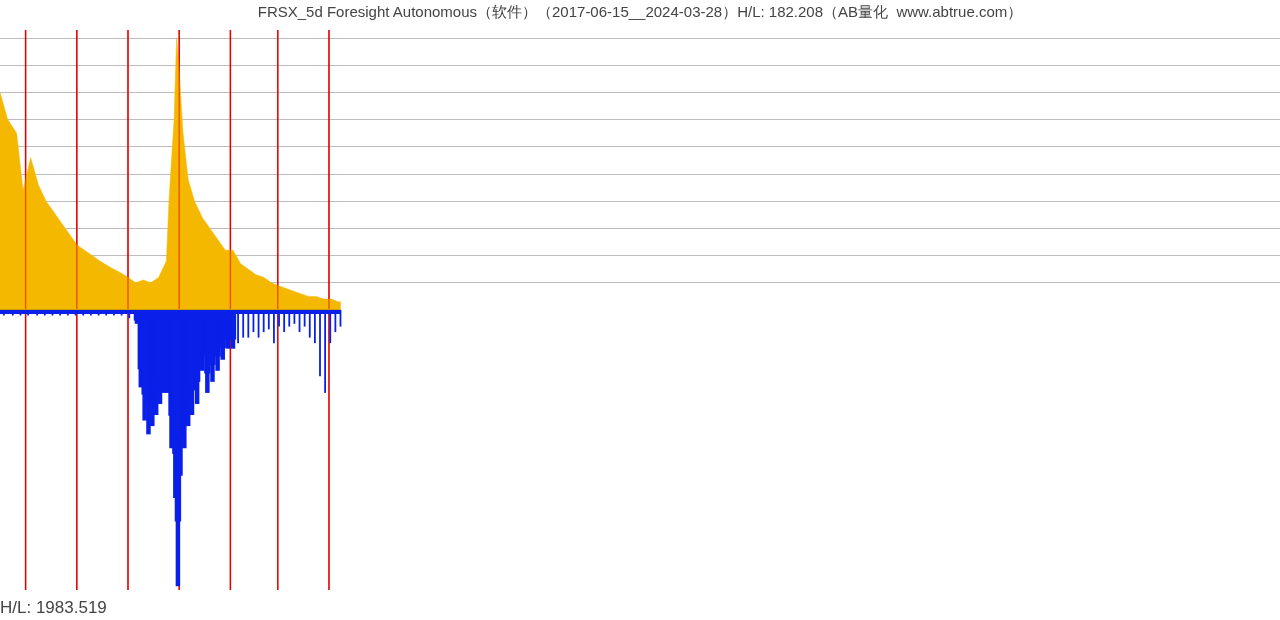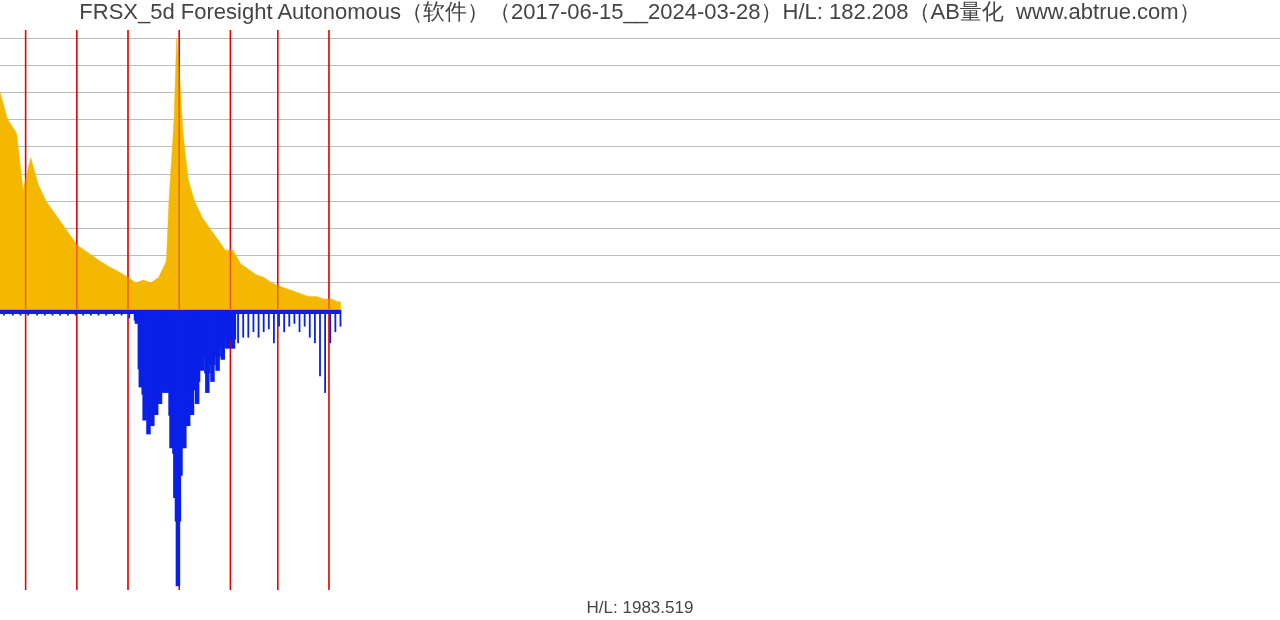--- a/index.html
+++ b/index.html
@@ -16,31 +16,31 @@
     position: relative;
     width: 1280px;
     height: 620px;
   }
   .title {
     position: absolute;
     top: 0;
     left: 0;
     right: 0;
     text-align: center;
-    font-size: 22px;
+    font-size: 15px;
     line-height: 24px;
     color: #444;
     white-space: pre;
   }
   .subtitle {
     position: absolute;
     bottom: 0;
     left: 0;
     right: 0;
-    text-align: center;
+    text-align: left;
     font-size: 17px;
     line-height: 24px;
     color: #444;
   }
   .plot {
     position: absolute;
     left: 0;
     top: 30px;
     width: 1280px;
     height: 562px;

